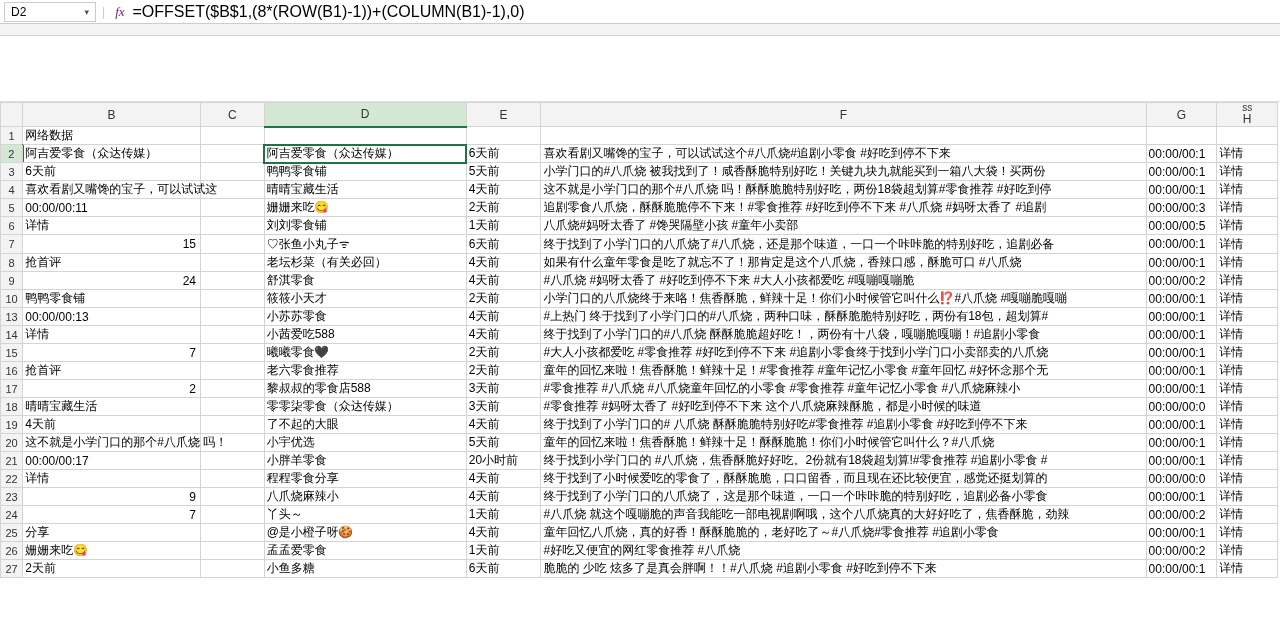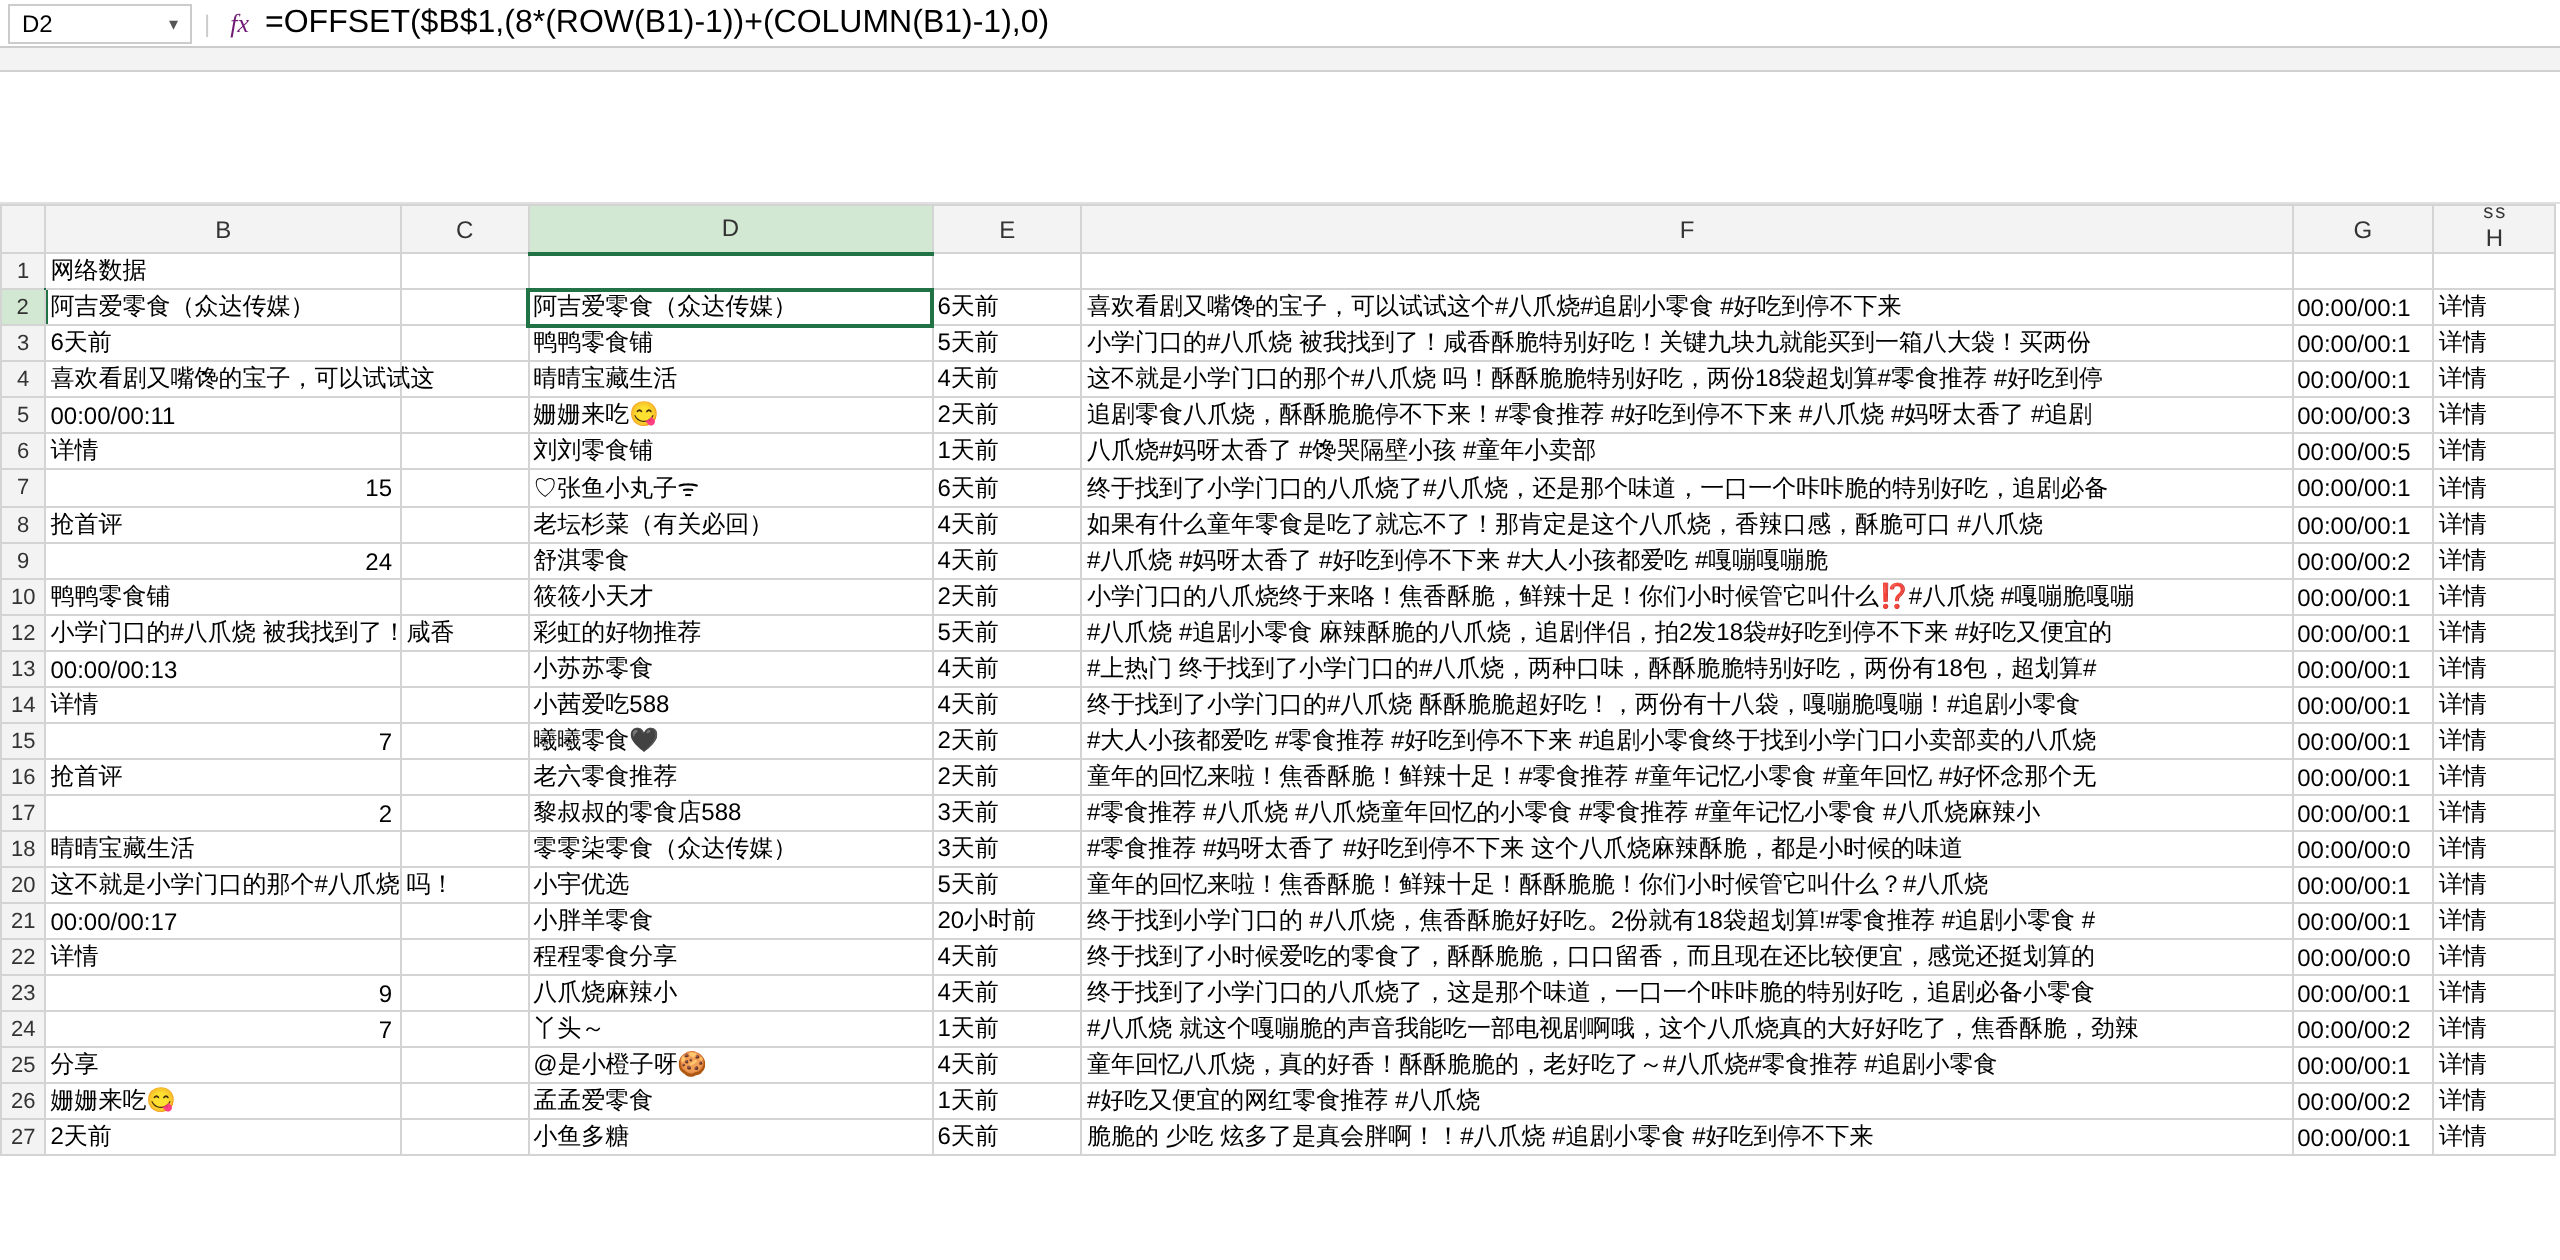--- a/index.html
+++ b/index.html
@@ -75,21 +75,21 @@
   <thead>
     <tr>
       <th class="rowhdr"></th>
       <th>A</th>
       <th>B</th>
       <th>C</th>
       <th class="hl-col">D</th>
       <th>E</th>
       <th>F</th>
       <th>G</th>
-      <th><span style="display:block;font-size:10px;line-height:9px;font-family:Liberation Mono, monospace;">ss</span><span>H</span></th>
+      <th><span style="display:block;font-size:10px;line-height:9px;">ss</span><span>H</span></th>
     </tr>
   </thead>
   <tbody id="tbody">
         <tr>
           <td class="rowhdr">1</td>
           <td></td>
           <td>网络数据</td>
           <td></td>
           <td></td>
           <td></td>
@@ -190,31 +190,20 @@
           <td></td>
           <td>鸭鸭零食铺</td>
           <td></td>
           <td>筱筱小天才</td>
           <td>2天前</td>
           <td>小学门口的八爪烧终于来咯！焦香酥脆，鲜辣十足！你们小时候管它叫什么⁉️#八爪烧 #嘎嘣脆嘎嘣</td>
           <td>00:00/00:1</td>
           <td>详情</td>
         </tr>
         <tr>
-          <td class="rowhdr">12</td>
-          <td></td>
-          <td class="overflow-allow">小学门口的#八爪烧 被我找到了！咸香</td>
-          <td></td>
-          <td>彩虹的好物推荐</td>
-          <td>5天前</td>
-          <td>#八爪烧 #追剧小零食 麻辣酥脆的八爪烧，追剧伴侣，拍2发18袋#好吃到停不下来 #好吃又便宜的</td>
-          <td>00:00/00:1</td>
-          <td>详情</td>
-        </tr>
-        <tr>
           <td class="rowhdr">13</td>
           <td></td>
           <td>00:00/00:13</td>
           <td></td>
           <td>小苏苏零食</td>
           <td>4天前</td>
           <td>#上热门 终于找到了小学门口的#八爪烧，两种口味，酥酥脆脆特别好吃，两份有18包，超划算#</td>
           <td>00:00/00:1</td>
           <td>详情</td>
         </tr>
@@ -264,20 +253,31 @@
         </tr>
         <tr>
           <td class="rowhdr">18</td>
           <td></td>
           <td>晴晴宝藏生活</td>
           <td></td>
           <td>零零柒零食（众达传媒）</td>
           <td>3天前</td>
           <td>#零食推荐 #妈呀太香了 #好吃到停不下来 这个八爪烧麻辣酥脆，都是小时候的味道</td>
           <td>00:00/00:0</td>
+          <td>详情</td>
+        </tr>
+        <tr>
+          <td class="rowhdr">19</td>
+          <td></td>
+          <td>4天前</td>
+          <td></td>
+          <td>了不起的大眼</td>
+          <td>4天前</td>
+          <td>终于找到了小学门口的# 八爪烧 酥酥脆脆特别好吃#零食推荐 #追剧小零食 #好吃到停不下来</td>
+          <td>00:00/00:1</td>
           <td>详情</td>
         </tr>
         <tr>
           <td class="rowhdr">20</td>
           <td></td>
           <td class="overflow-allow">这不就是小学门口的那个#八爪烧 吗！</td>
           <td></td>
           <td>小宇优选</td>
           <td>5天前</td>
           <td>童年的回忆来啦！焦香酥脆！鲜辣十足！酥酥脆脆！你们小时候管它叫什么？#八爪烧</td>

